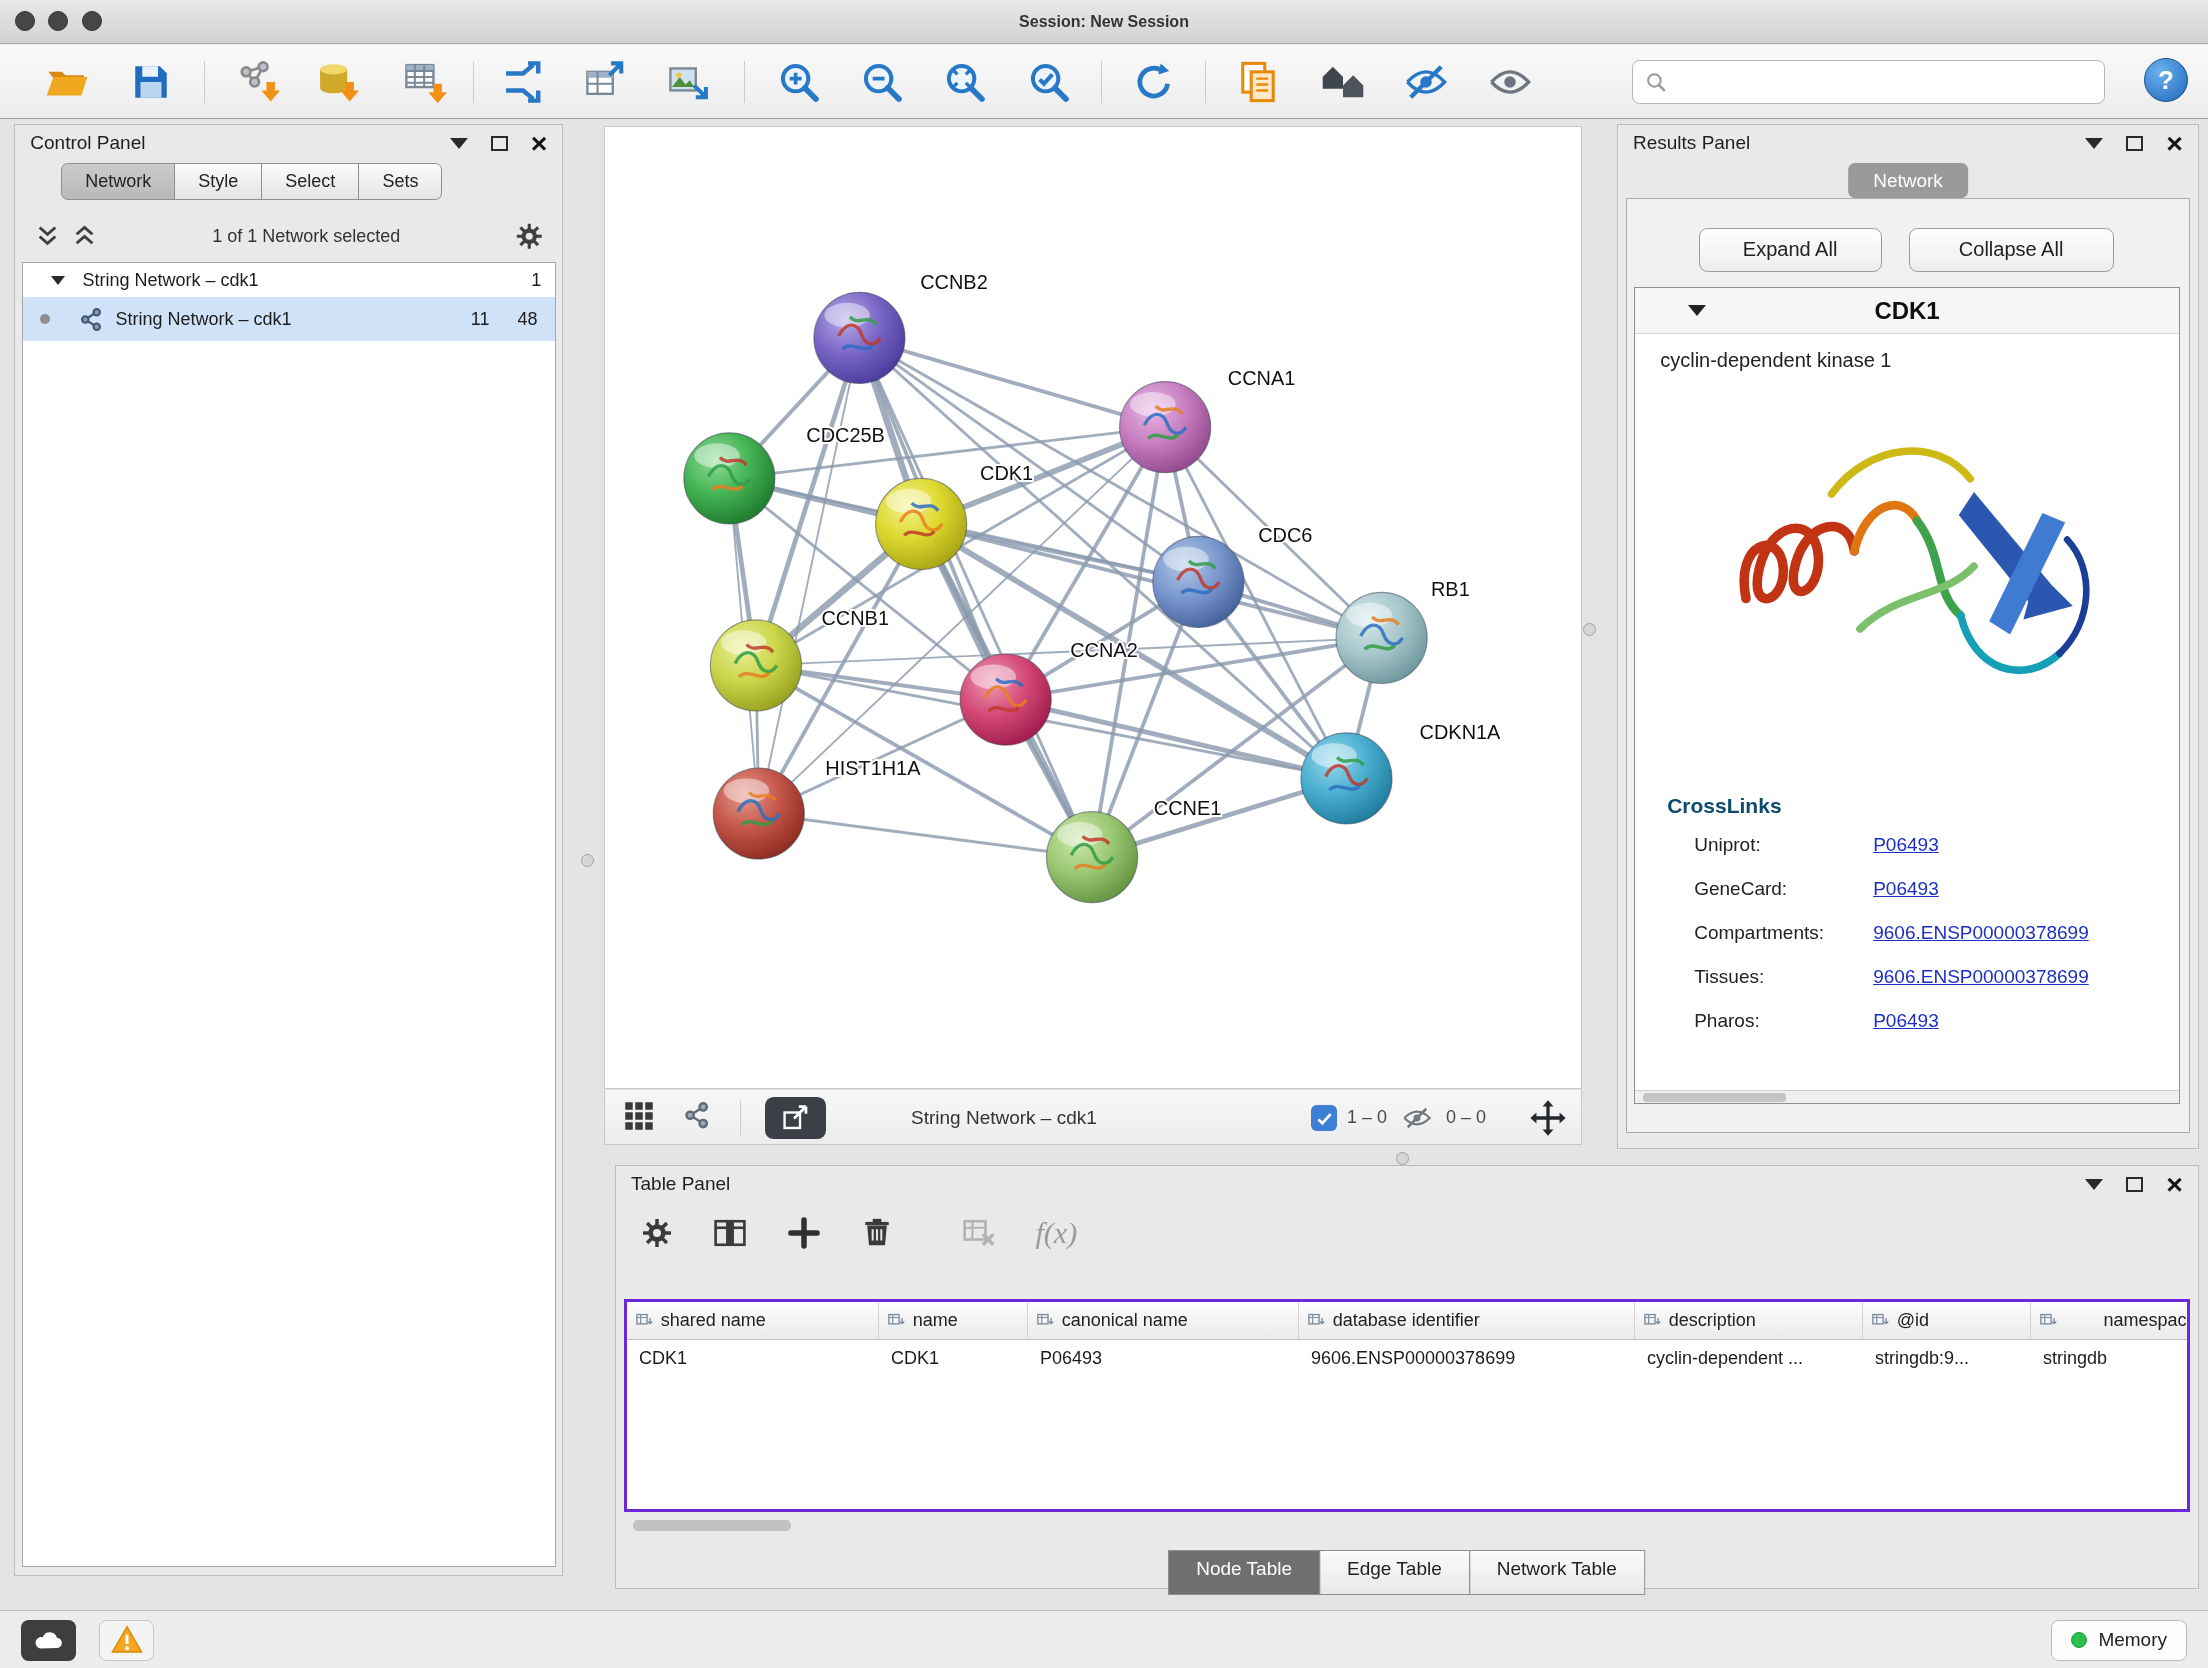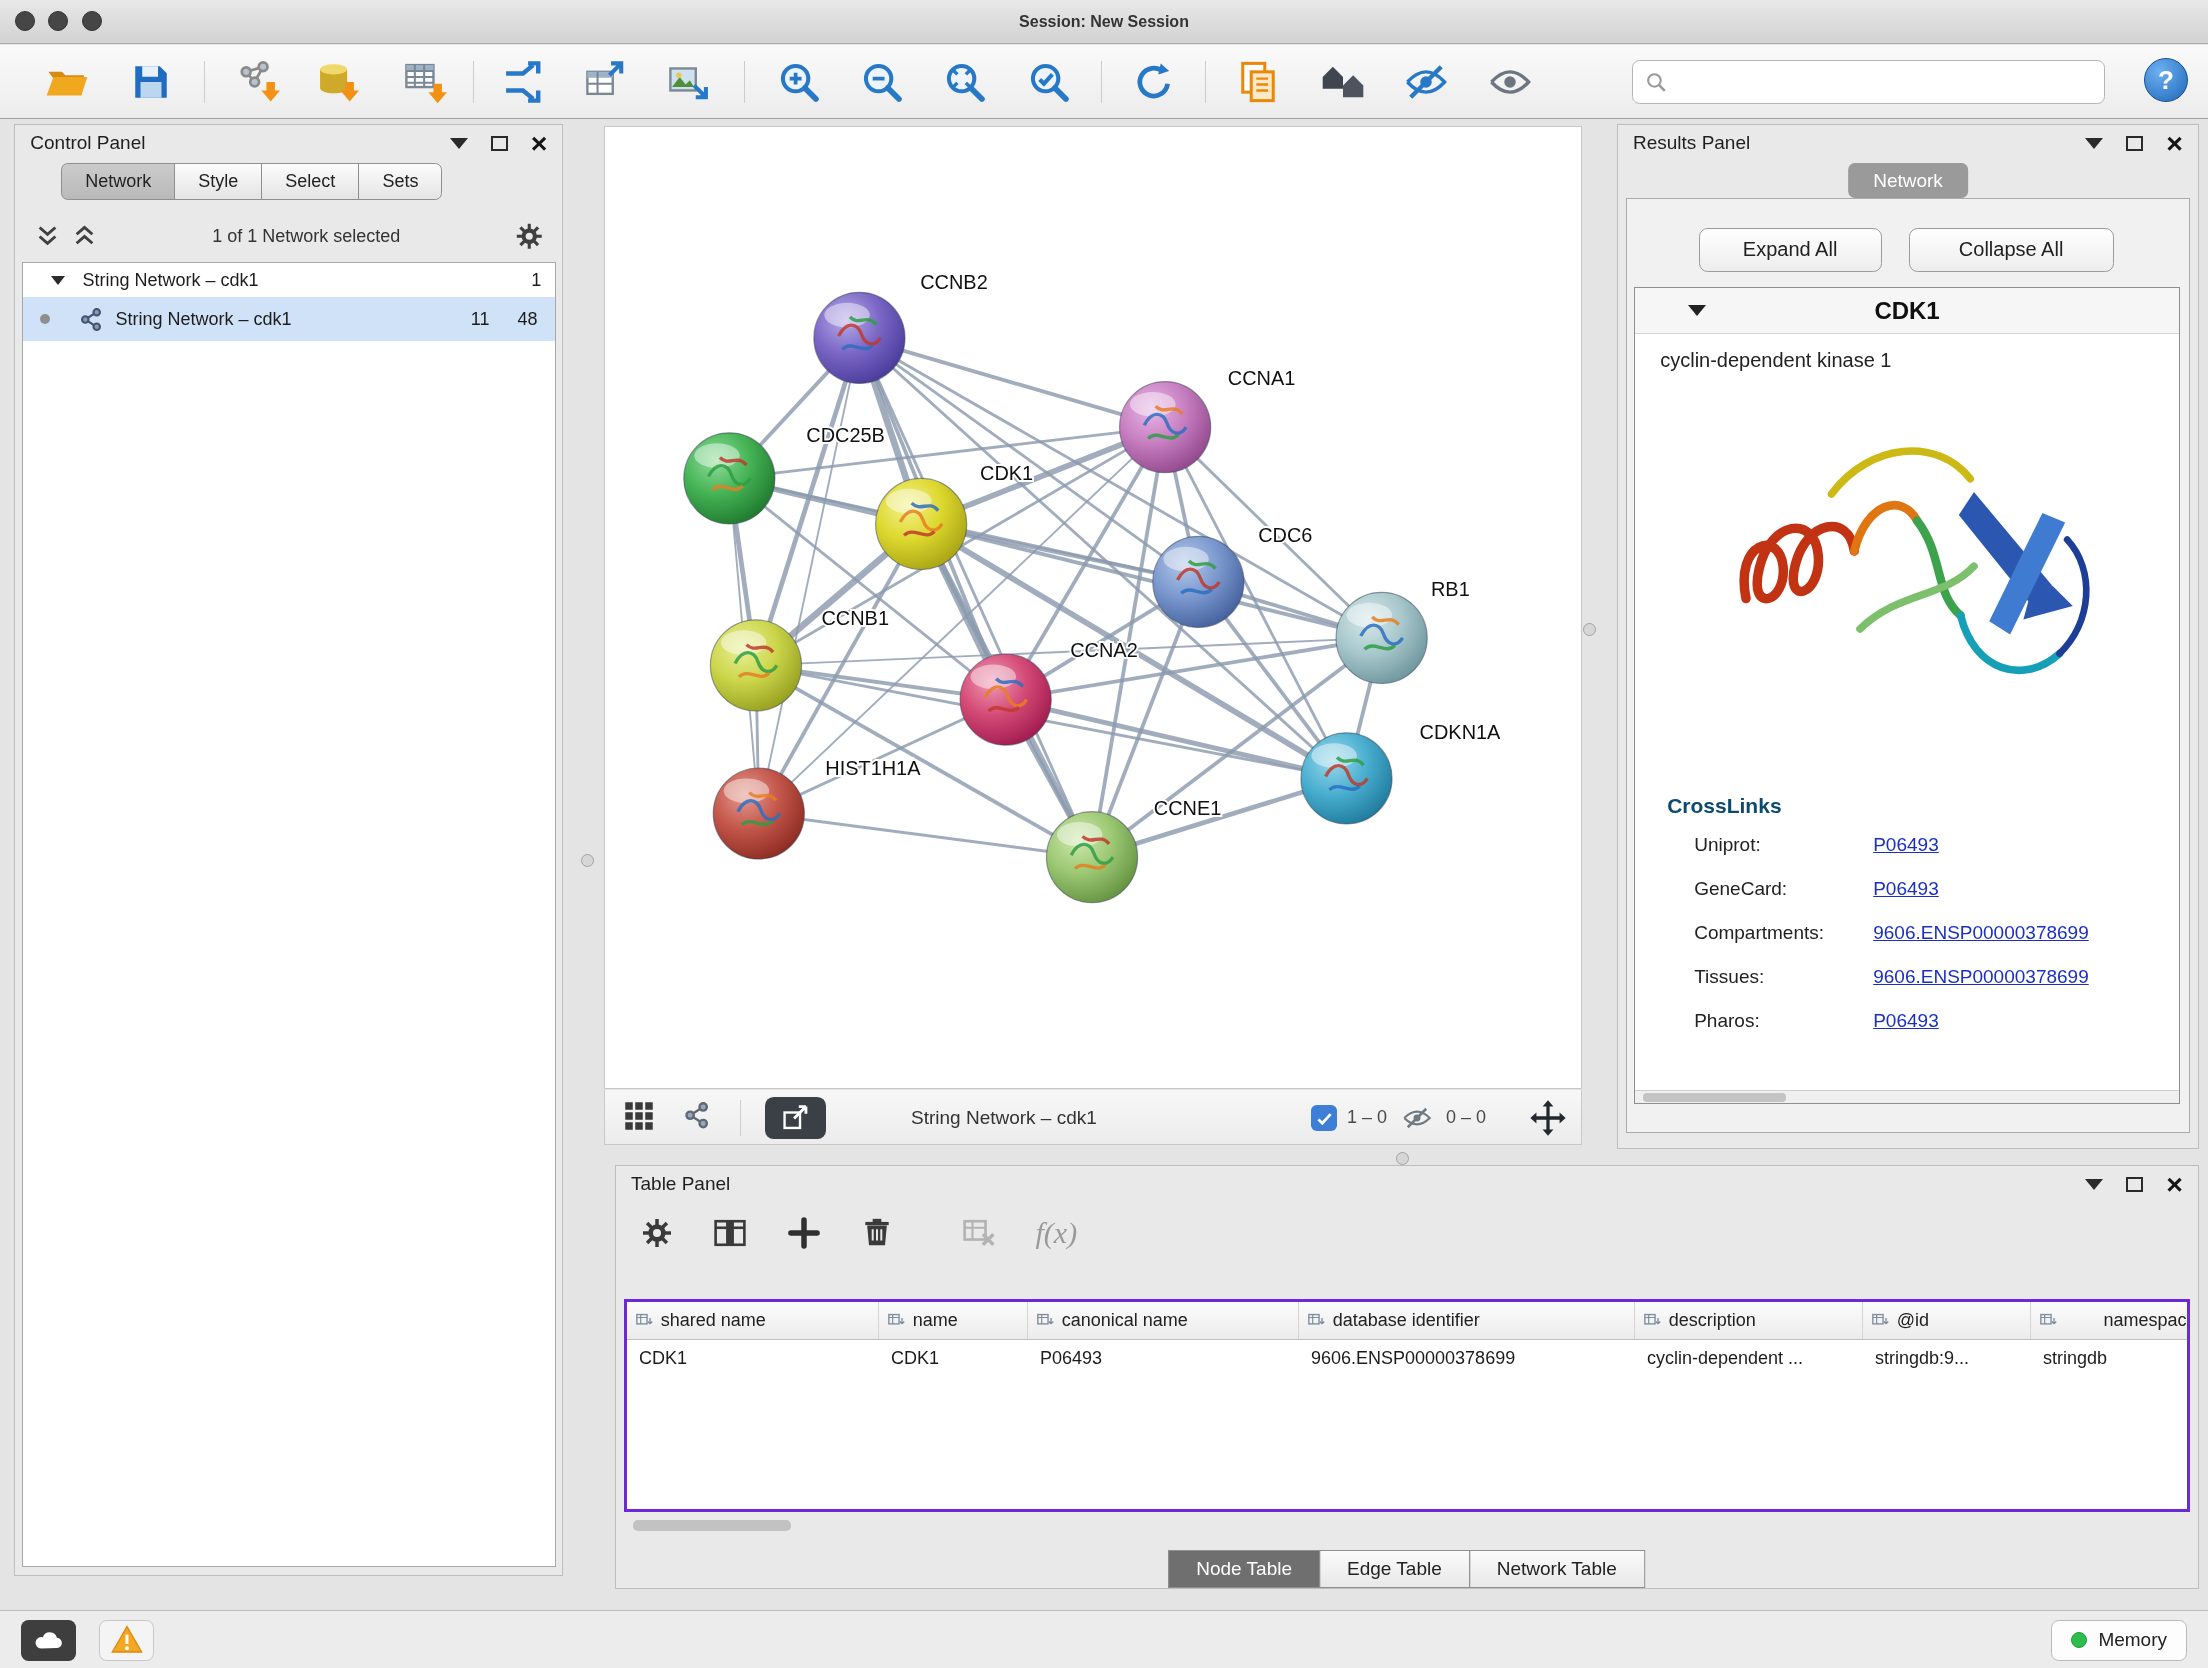--- a/index.html
+++ b/index.html
@@ -102,21 +102,21 @@
   .fx{font-family:"Liberation Serif",serif;font-style:italic;font-size:30px;color:#9a9a9a}
   .tablebox{position:absolute;left:7.6px;right:7.6px;top:133px;height:213px;background:#fff;border:3px solid #6d28d9;overflow:hidden}
   .thead{display:flex;height:38px;background:linear-gradient(#fcfcfc,#ebebeb);border-bottom:1px solid #c2c2c2}
   .th{display:flex;align-items:center;gap:7.6px;padding-left:9.5px;font-size:18px;color:#222;
     border-right:1px solid #d4d4d4;overflow:hidden;white-space:nowrap;flex:0 0 auto}
   .trow-data{display:flex;height:36px;align-items:center}
   .td{padding-left:12.4px;font-size:18px;color:#1c1c1c;overflow:hidden;white-space:nowrap;flex:0 0 auto}
   .hthumb{position:absolute;left:17px;top:354px;width:158px;height:10.5px;border-radius:4.8px;background:#c2c2c2}
   .btabs{position:absolute;left:50%;top:384px;transform:translateX(-50%);display:flex}
   .btab{border:1px solid #8f8f8f;margin-left:-1px;background:linear-gradient(#fbfbfb,#e8e8e8);
-    font-size:19px;color:#222;height:38px;line-height:36px;padding:0 27px}
+    font-size:19px;color:#222;height:45px;line-height:36px;padding:0 27px}
   .btab.sel{background:#6f6f6f;color:#fff}
 
   
   .statusbar{position:absolute;left:0;top:1610px;width:100%;height:58px;background:#ececec;border-top:1px solid #bcbcbc}
   .sb-btn{position:absolute;top:8.6px;height:41px;display:flex;align-items:center;justify-content:center;border-radius:7.6px}
   #sb-cloud{left:21px;width:55px;background:#3e3e3e}
   #sb-warn{left:99px;width:55px;background:#f4f4f4;border:1px solid #c6c6c6}
   #sb-mem{right:21px;padding:0 19px;background:#fdfdfd;border:1px solid #b9b9b9;gap:11.4px;font-size:19px;color:#222}
   .gdot{width:16px;height:16px;border-radius:50%;background:#2dbd4e;border:1px solid #1f9a3c}
 </style>

